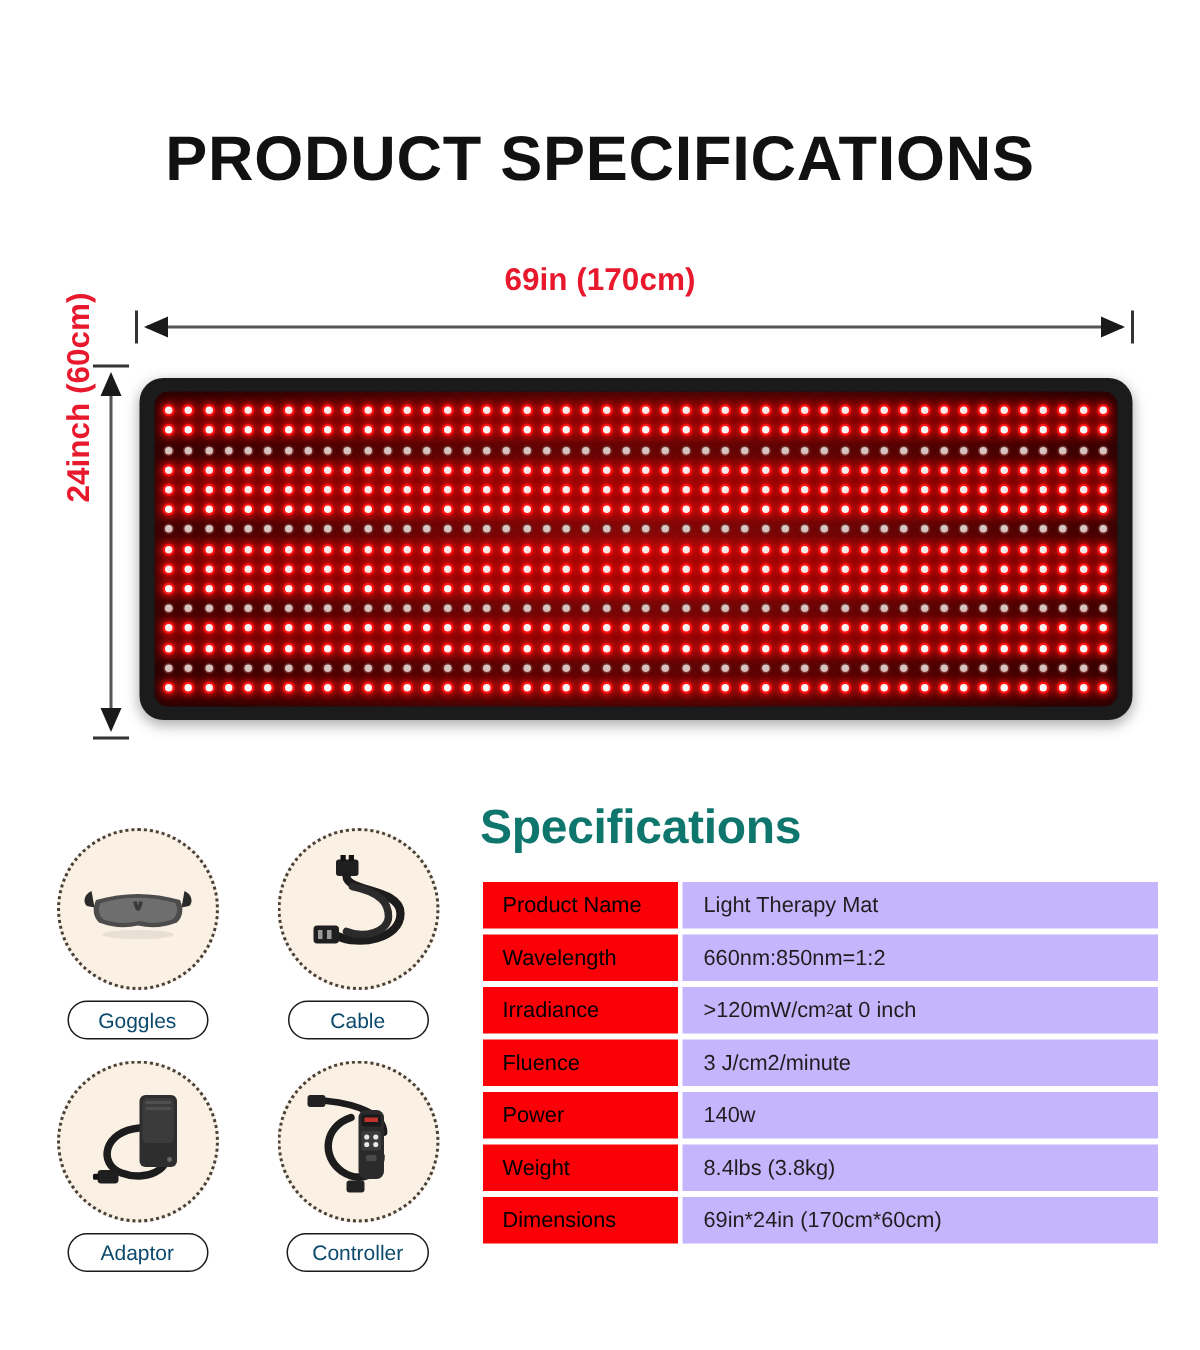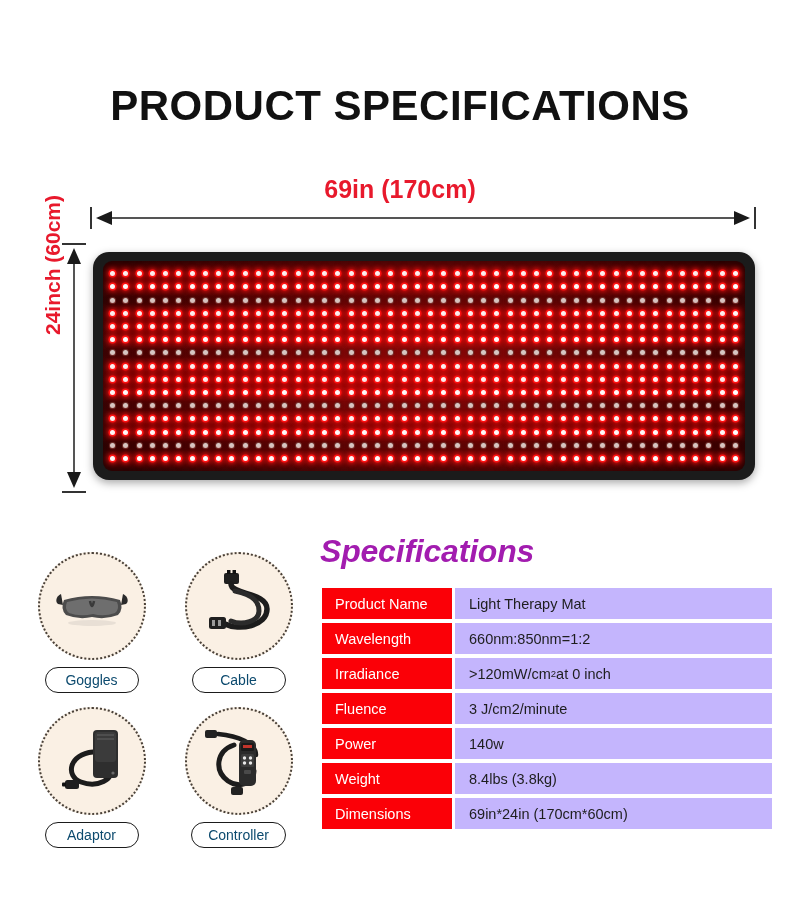--- a/index.html
+++ b/index.html
@@ -27,21 +27,21 @@
     white-space: nowrap;
   }
 
   
   .dim-width-label {
     position: absolute;
     top: 175px;
     left: 0;
     width: 800px;
     text-align: center;
-    font-size: 25px;
+    font-size: 21px;
     font-weight: bold;
     color: #e8192c;
   }
 
   .dim-width-row {
     position: absolute;
     top: 207px;
     left: 90px;
     width: 666px;
     height: 22px;
@@ -236,44 +236,43 @@
     white-space: nowrap;
   }
 
   
   .spec-heading {
     position: absolute;
     left: 320px;
     top: 533px;
     font-size: 32px;
     font-weight: bold;
-    color: #a21caf;
+    color: #0f766e;
     letter-spacing: -0.2px;
-    font-style: italic;
   }
 
   .spec-table {
     position: absolute;
     left: 322px;
     top: 588px;
     width: 450px;
     display: flex;
     flex-direction: column;
     gap: 4px;
   }
   .spec-row {
     display: flex;
     align-items: stretch;
     gap: 3px;
     height: 31px;
   }
   .spec-label {
     flex: 0 0 130px;
     background: #fb0007;
-    color: #ffffff;
+    color: #000000;
     font-size: 14.5px;
     display: flex;
     align-items: center;
     padding-left: 13px;
   }
   .spec-value {
     flex: 1 1 auto;
     background: #c4b5fd;
     color: #1e1e1e;
     font-size: 14.5px;

